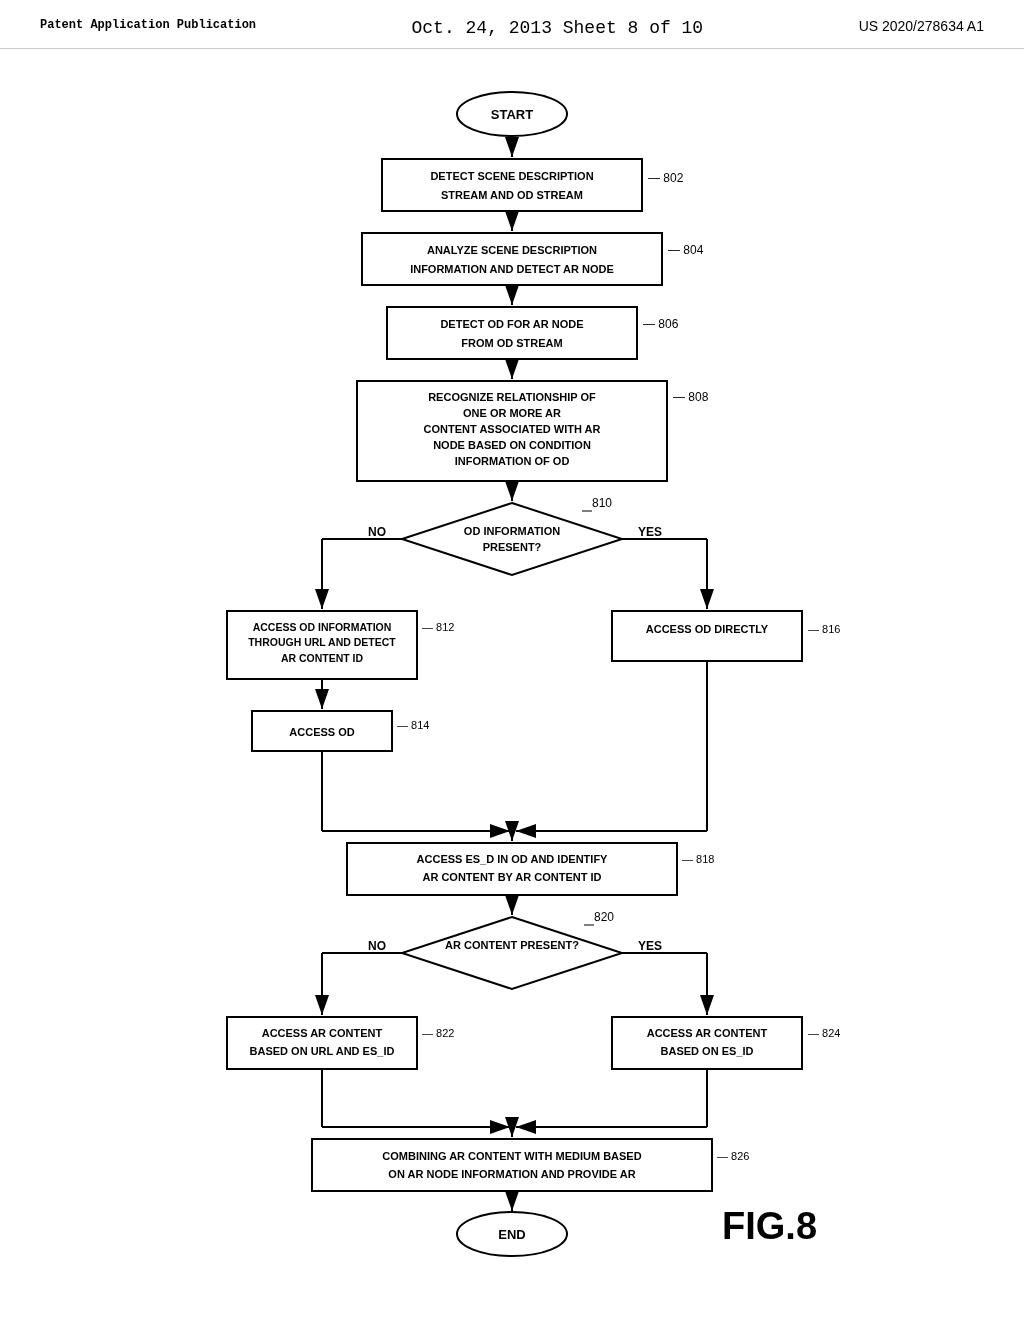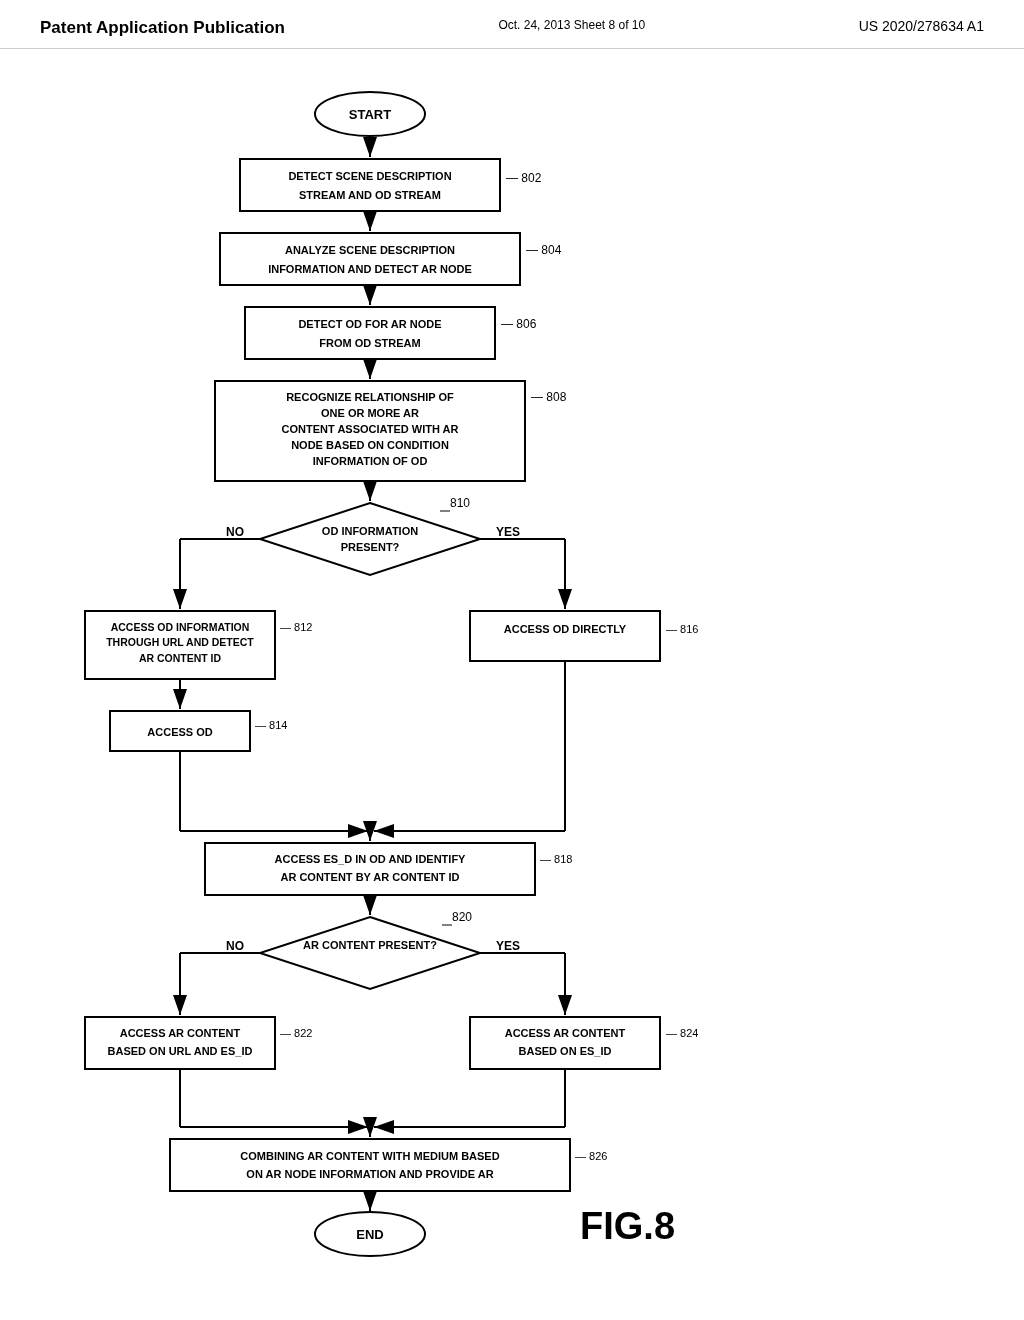--- a/index.html
+++ b/index.html
@@ -12,34 +12,36 @@
       color: #000;
     }
     .header {
       display: flex;
       justify-content: space-between;
       align-items: flex-start;
       padding: 18px 40px 10px 40px;
       border-bottom: 1px solid #ccc;
     }
     .header-left {
-      font-size: 17px;
+      font-size: 12px;
       font-weight: bold;
+      font-family: Liberation Mono, monospace;
     }
     .header-right {
       font-size: 14px;
     }
     .header-center {
-      font-size: 12px;
+      font-size: 18px;
       text-align: center;
+      font-family: Liberation Mono, monospace;
     }
     .diagram-area {
       display: flex;
       flex-direction: column;
-      align-items: flex-start;
+      align-items: center;
       padding: 30px 20px 20px 20px;
       position: relative;
     }
   </style>
 </head>
 <body>
 
 <div class="header">
   <div class="header-left">Patent Application Publication</div>
   <div class="header-center">Oct. 24, 2013  Sheet 8 of 10</div>

